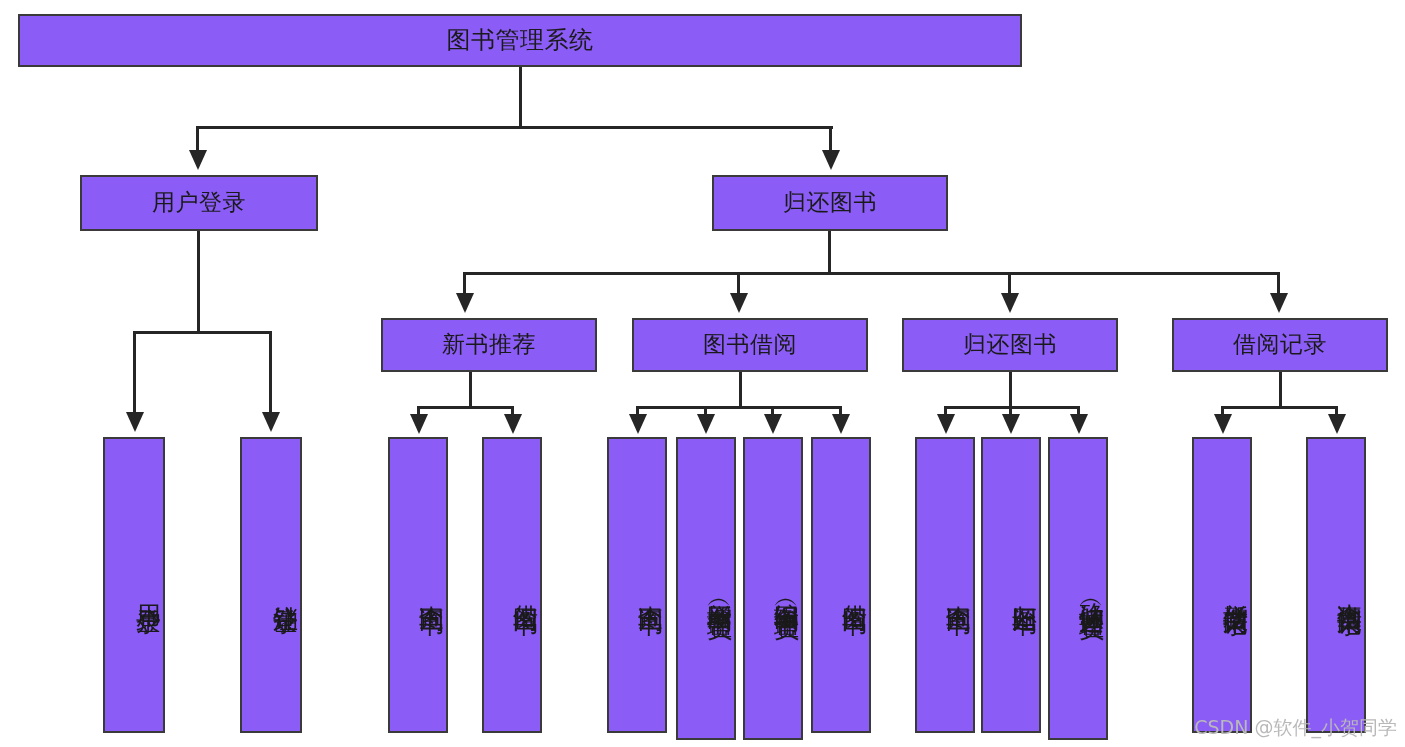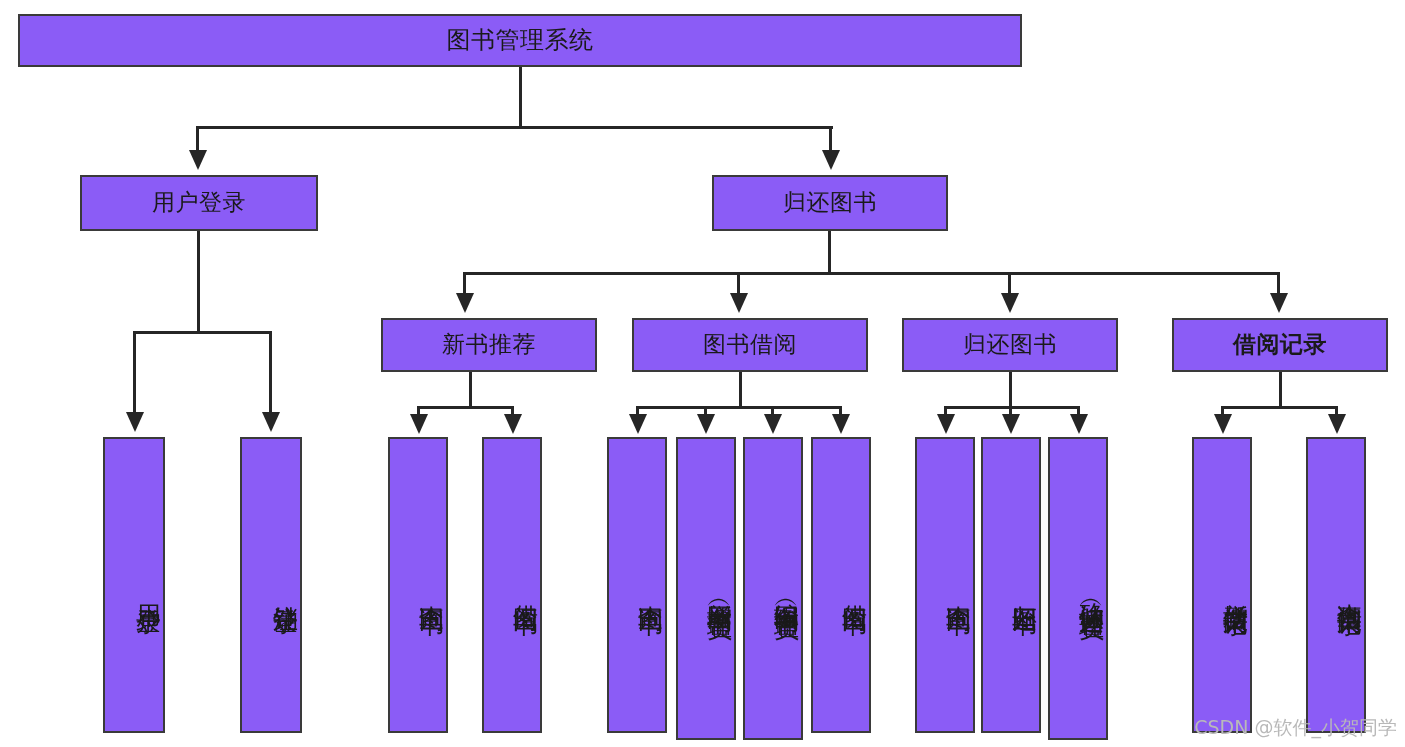--- a/index.html
+++ b/index.html
@@ -121,21 +121,21 @@
 
   <div class="ln-v" style="left:1277px; top:272px; width:3px; height:24px;"></div>
   <div class="arrow" style="left:1270px; top:293px;"></div>
 
   <div class="node horiz" style="left:362px; top:318px; width:216px; height:54px;margin-left:19px;">新书推荐</div>
 
   <div class="node horiz" style="left:632px; top:318px; width:236px; height:54px;">图书借阅</div>
 
   <div class="node horiz" style="left:902px; top:318px; width:216px; height:54px;">归还图书</div>
 
-  <div class="node horiz" style="left:1172px; top:318px; width:216px; height:54px;font-weight:bold;">借阅记录</div>
+  <div class="node horiz" style="left:1172px; top:318px; width:216px; height:54px;">借阅记录</div>
 
   <div class="ln-v" style="left:469px; top:372px; width:3px; height:36px;"></div>
   <div class="ln-h" style="left:417px; top:406px; width:97px; height:3px;"></div>
   <div class="ln-v" style="left:417px; top:406px; width:3px; height:12px;"></div>
   <div class="arrow" style="left:410px; top:414px;"></div>
   <div class="ln-v" style="left:511px; top:406px; width:3px; height:12px;"></div>
   <div class="arrow" style="left:504px; top:414px;"></div>
 
   <div class="ln-v" style="left:739px; top:372px; width:3px; height:36px;"></div>
   <div class="ln-h" style="left:636px; top:406px; width:206px; height:3px;"></div>

